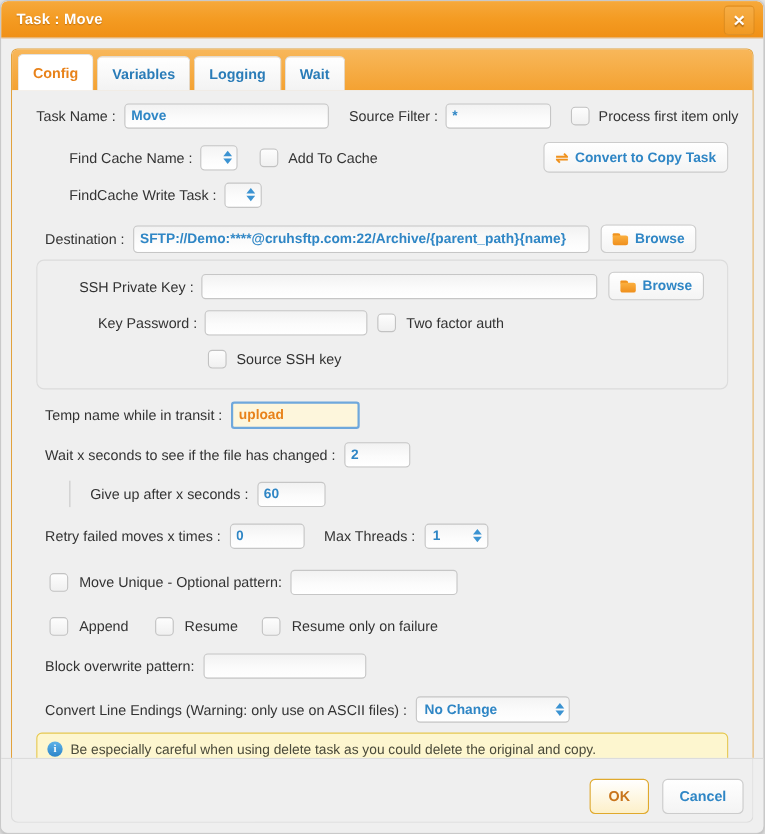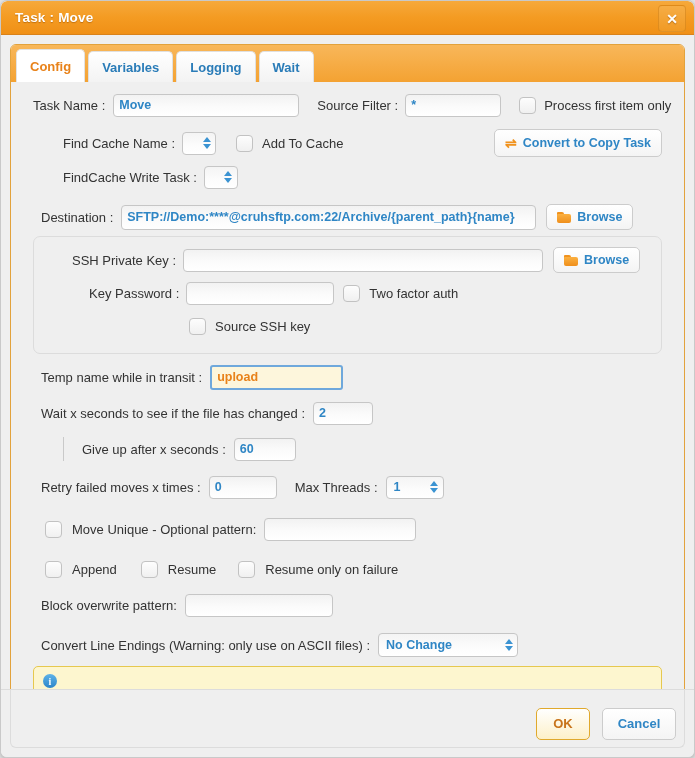--- a/index.html
+++ b/index.html
@@ -430,21 +430,21 @@
           <span class="lbl" style="margin-left:9px;">Two factor auth</span>
         </div>
         <div class="row">
           <span class="cb" style="margin-left:141px;"></span>
           <span class="lbl" style="margin-left:9px;">Source SSH key</span>
         </div>
       </div>
 
       <div class="row" style="margin-top:2px;">
         <span class="lbl" style="margin-left:8px;">Temp name while in transit :</span>
-        <input class="inp focused" style="width: 133px; margin-left: 8px;" value="upload">
+        <input class="inp focused" style="width: 117px; margin-left: 8px;" value="upload">
       </div>
 
       <div class="row" style="margin-top:6px;">
         <span class="lbl" style="margin-left:8px;">Wait x seconds to see if the file has changed :</span>
         <input class="inp" style="width: 60px; margin-left: 8px;" value="2">
       </div>
 
       <div class="row" style="margin-top:6px;align-items:stretch;">
         <span class="indent-rail"></span>
         <span class="lbl" style="margin-left:18px;align-self:center;">Give up after x seconds :</span>
@@ -490,20 +490,21 @@
           <span class="selval">No Change</span>
           <span class="spin">
               <i class="up"></i>
               <i class="dn"></i>
             </span>
         </div>
       </div>
 
       <div class="infobar">
         <span class="info-icon">i</span>
+        <span>Be especially careful when using delete task as you could delete the original and copy.</span>
       </div>
 
       <div class="row" style="margin-top:2px;">
         <span class="lbl" style="margin-left:8px;">Route connection through DMZ when possible :</span>
         <div class="sel" style="width:155px;height:24px;margin-left:8px;">
           <span class="selval">No</span>
           <span class="spin">
               <i class="up"></i>
               <i class="dn"></i>
             </span>

